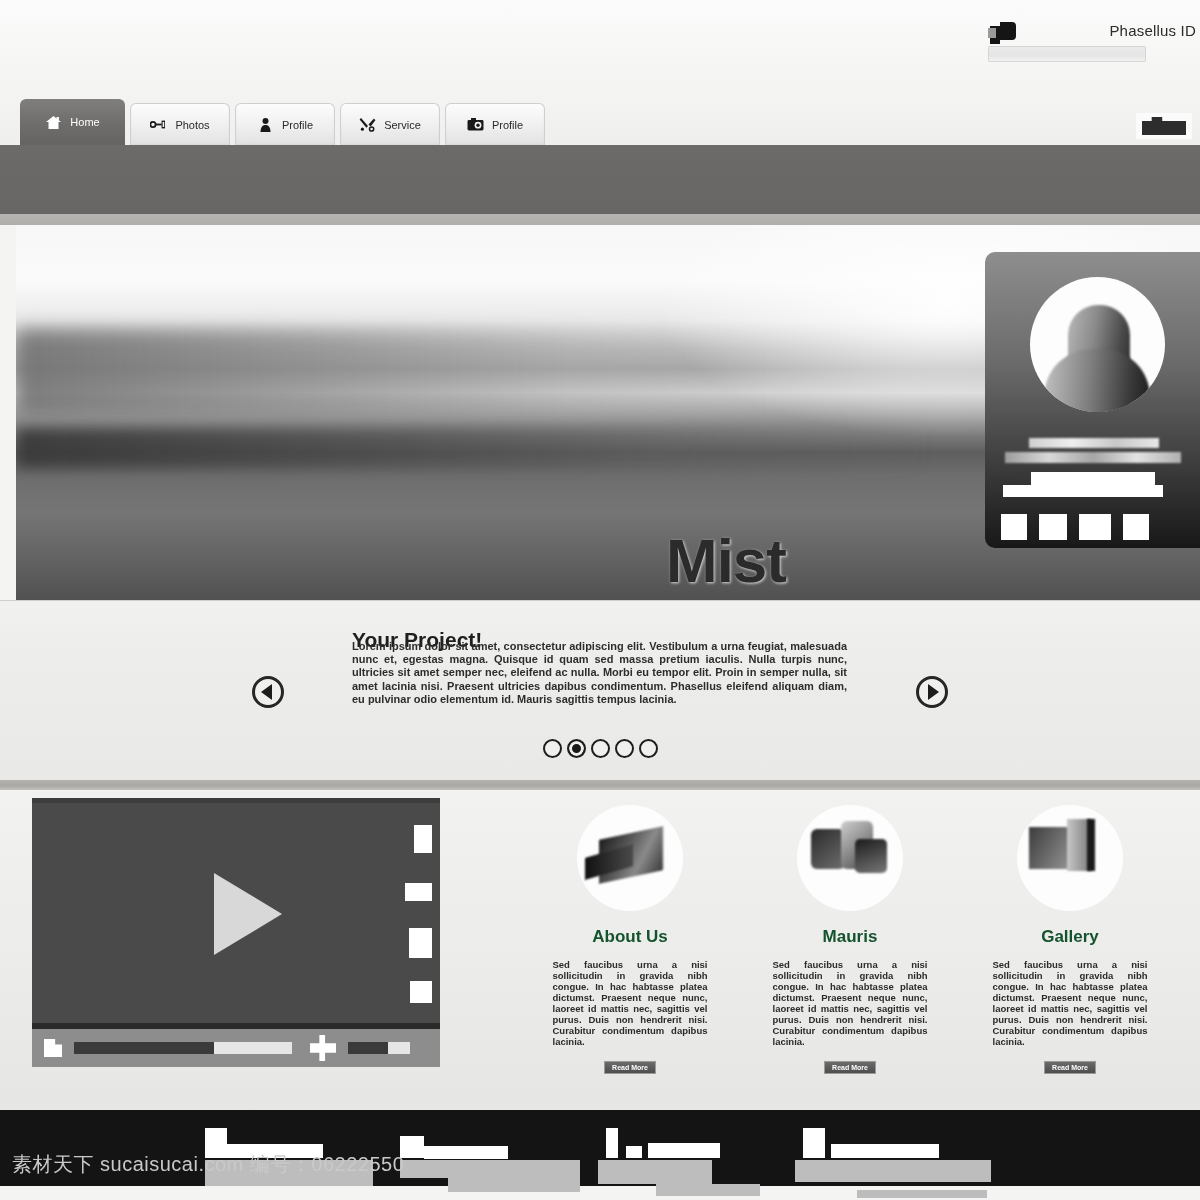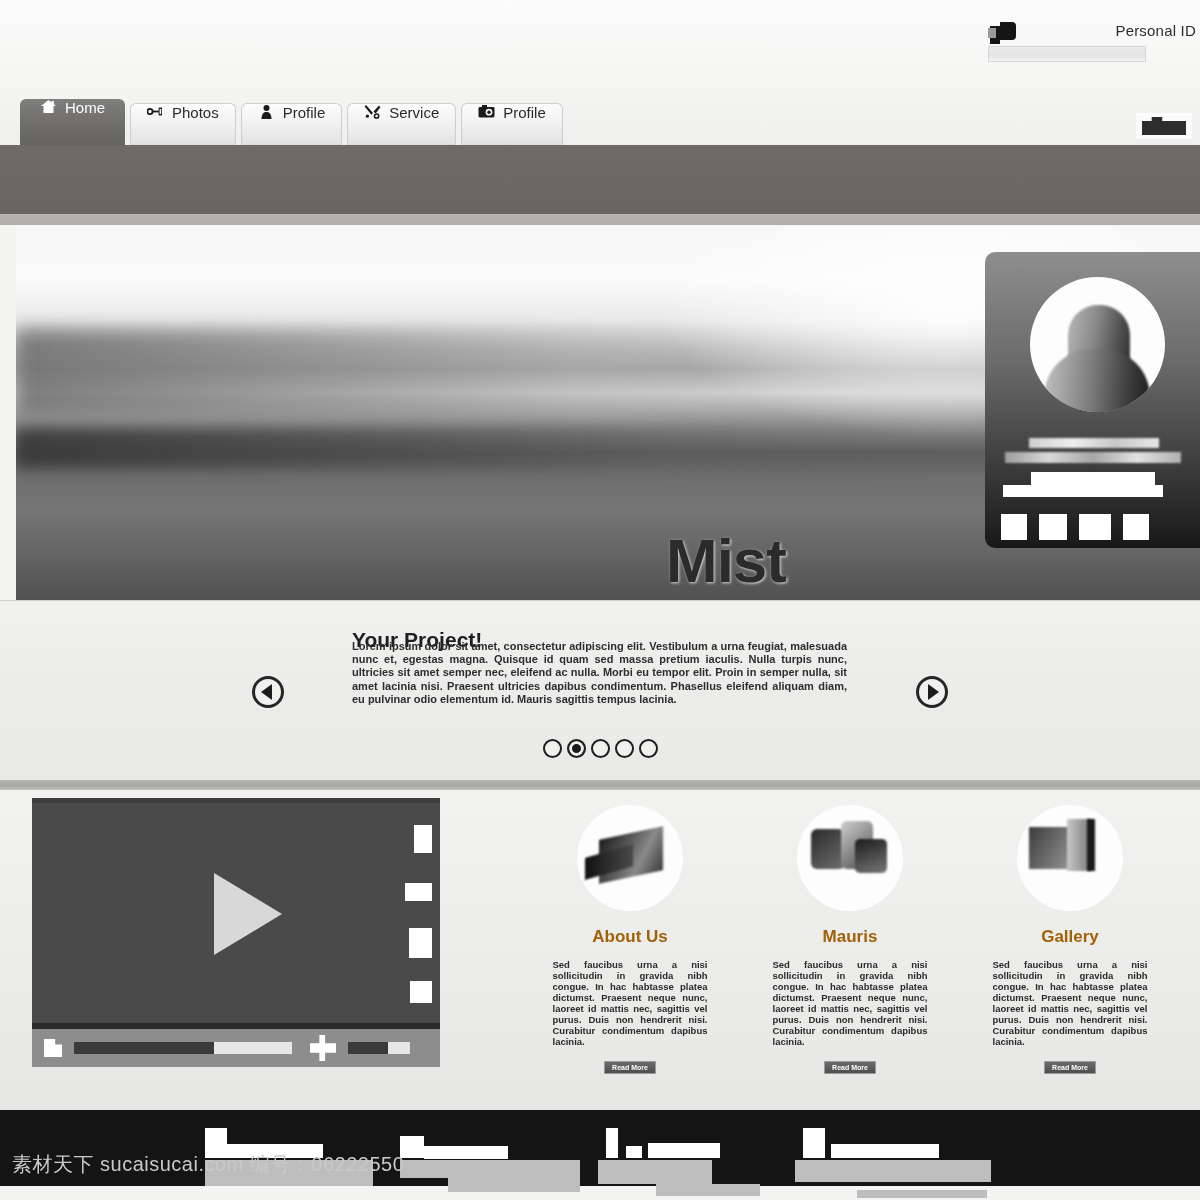--- a/index.html
+++ b/index.html
@@ -40,25 +40,25 @@
   .lb-submit-inner{
     width:44px;height:18px;background:#2d2d2d;
     clip-path:polygon(0 22%,22% 22%,22% 0,46% 0,46% 22%,100% 22%,100% 100%,0 100%);
   }
 
   
   .nav { position:absolute; left:20px; bottom:0px; height:45px; display:flex; align-items:flex-end; }
   .tab {
     position:relative; height:42px; min-width:100px;
     margin-right:5px; padding:0 16px;
-    display:flex; justify-content:center; gap:8px;
+    display:flex; align-items:center; justify-content:center; gap:8px;
     background:linear-gradient(180deg,#fcfcfc 0%, #f1f1f1 48%, #e2e2e2 100%);
     border:1px solid #cfcfcf; border-bottom:none;
     border-radius:6px 6px 0 0;
-    font-size:15px; color:#2a2a2a;
+    font-size:11px; color:#2a2a2a;
     box-shadow:0 -1px 2px rgba(0,0,0,.05) inset;
   }
   .tab.active {
     height:46px; min-width:105px;
     background:linear-gradient(180deg,#807f7e 0%, #6e6d6c 55%, #656463 100%);
     border:none; color:#fff;
     border-radius:6px 6px 0 0;
     box-shadow:none;
   }
   .tab .ticon { width:17px; height:15px; display:block; flex:0 0 auto; }
@@ -239,21 +239,21 @@
     background:linear-gradient(140deg,#cfcfcf,#4a4a4a); filter:blur(.9px); border-radius:6px;}
   .ci-b3{ position:absolute; left:58px; top:34px; width:32px; height:34px;
     background:linear-gradient(160deg,#1b1b1b,#777); filter:blur(.9px); border-radius:5px;}
   .ci-c1{ position:absolute; left:12px; top:22px; width:46px; height:42px;
     background:linear-gradient(120deg,#3c3c3c,#9a9a9a); filter:blur(1px);}
   .ci-c2{ position:absolute; left:50px; top:14px; width:24px; height:52px;
     background:linear-gradient(90deg,#c8c8c8,#7a7a7a); filter:blur(1px);}
   .ci-c3{ position:absolute; left:70px; top:14px; width:8px; height:52px; background:#1a1a1a; filter:blur(.8px);}
   .card-title {
     margin-top:16px; text-align:center;
-    font-size:17px; font-weight:bold; color:#a16207;
+    font-size:17px; font-weight:bold; color:#14532d;
   }
   .card-body {
     margin:12px auto 0; width:155px;
     font-size:9.5px; line-height:11px; color:#2b2b2b; font-weight:bold;
     text-align:justify;
   }
   .readmore {
     display:block; margin:14px auto 0; width:52px; height:13px;
     background:linear-gradient(180deg,#6b6b6b,#4d4d4d);
     border:1px solid #9a9a9a;
@@ -302,21 +302,21 @@
 
   <div class="loginbox">
 
     <div class="lb-row">
       <span class="lb-icon">
         <svg viewBox="0 0 34 26" width="34" height="26">
           <path d="M2 6 h10 v-4 h12 a4 4 0 0 1 4 4 v10 a4 4 0 0 1 -4 4 h-12 v4 h-10 z" fill="#151515"></path>
           <rect x="0" y="8" width="8" height="10" fill="#9a9a9a"></rect>
         </svg>
       </span>
-      <div class="lb-label">Personal ID</div>
+      <div class="lb-label">Phasellus ID</div>
       <input class="lb-input wide" type="text" placeholder="" style="">
     </div>
 
 
     <div class="lb-submit">
       <span class="lb-submit-inner"></span>
     </div>
   </div>
 
   <nav class="nav">

